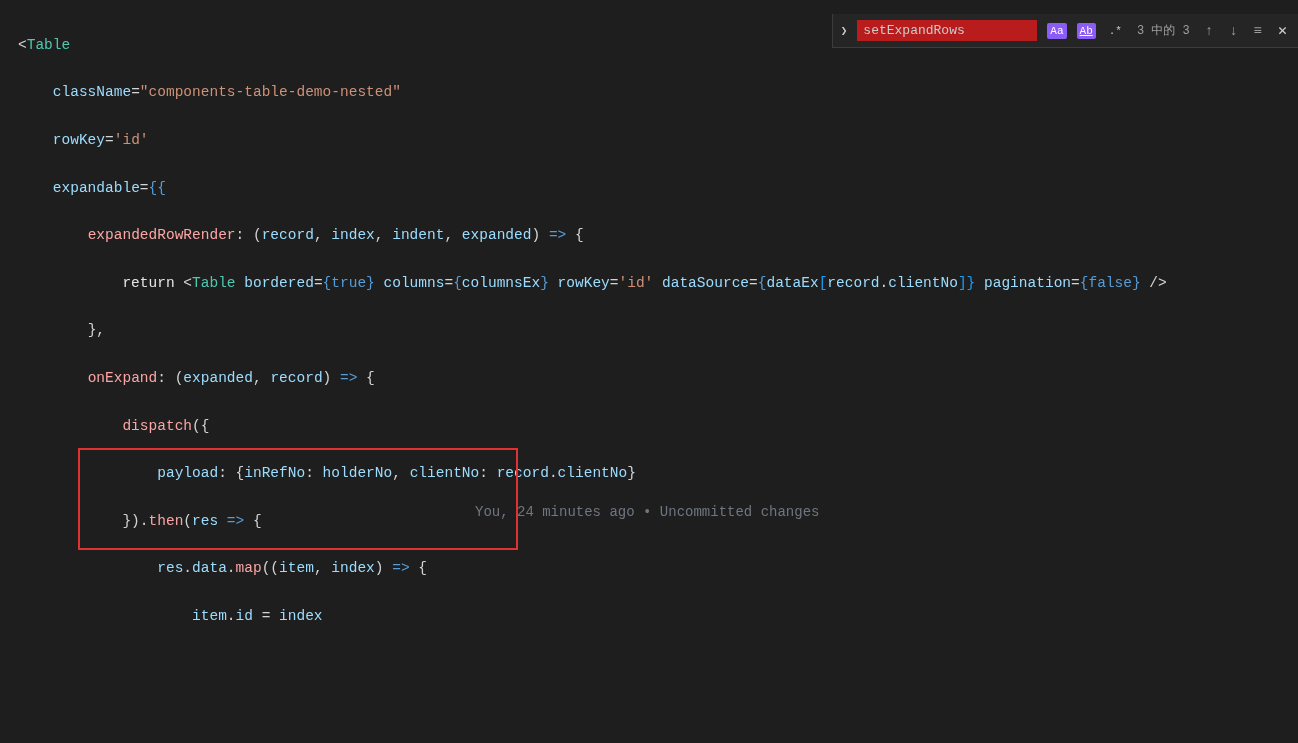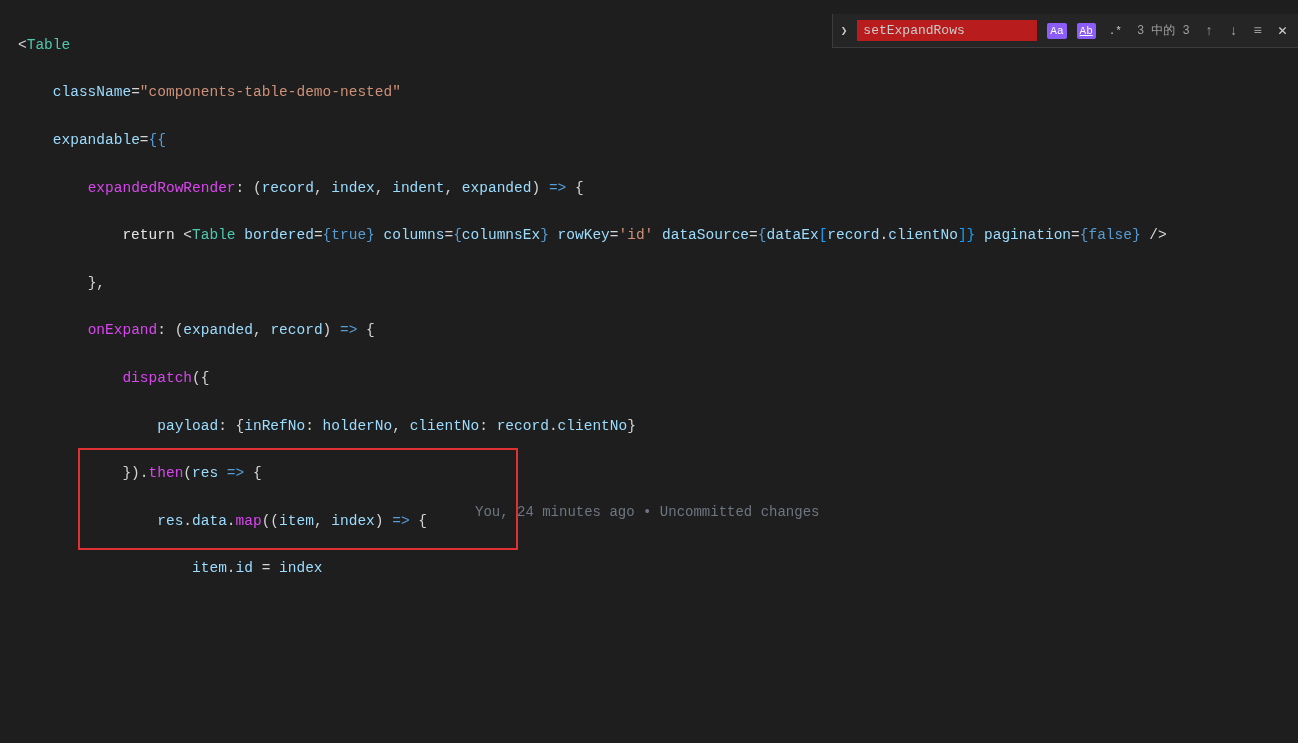--- a/index.html
+++ b/index.html
@@ -42,21 +42,21 @@
     padding:10px 0 14px 18px;
     line-height:23.8px;
     white-space:pre;
     font-family:Liberation Mono, monospace;
   }
   .line { height:23.8px; display:block; position:relative; }
   
   .c-blue   { color:#569cd6; }   
   .c-lblue  { color:#9cdcfe; }   
   .c-str    { color:#ce9178; }   
-  .c-func   { color:#d946ef; }   
+  .c-func   { color:#fca5a5; }   
   .c-type   { color:#4ec9b0; }   
   .c-punc   { color:#d4d4d4; }
   .c-purp   { color:#e5e5e5; }
   .c-azure  { color:#179fff; }
   .c-param  { color:#9cdcfe; }
   .c-strike { text-decoration:line-through; text-decoration-color:#ff6b6b; }
   
   .redbox {
     position:absolute;
     border:2px solid #e03232;
@@ -84,20 +84,21 @@
   <span class="close-ic">✕</span>
 </div>
 
 <div class="redbox" style="top:448px;left:78px;width:440px;height:102px;"></div>
 
 <div class="inline-anno" style="top:504px;left:434px;margin-left:41px;">You, 24 minutes ago • Uncommitted changes</div>
 
 <div class="editor">
 <span class="line"><span class="c-punc">&lt;</span><span class="c-type">Table</span></span>
 <span class="line">    <span class="c-lblue">className</span><span>=</span><span class="c-str">"components-table-demo-nested"</span></span>
+<span class="line">    <span class="c-lblue">rowKey</span><span>=</span><span class="c-str">'id'</span></span>
 <span class="line">    <span class="c-lblue">expandable</span><span>=</span><span class="c-blue">{{</span></span>
 <span class="line">        <span class="c-func">expandedRowRender</span><span>: (</span><span class="c-param">record</span><span>, </span><span class="c-param">index</span><span>, </span><span class="c-param">indent</span><span>, </span><span class="c-param">expanded</span><span>) </span><span class="c-blue">=&gt;</span><span> {</span></span>
 <span class="line">            <span class="c-purp">return</span><span> &lt;</span><span class="c-type">Table</span><span> </span><span class="c-lblue">bordered</span><span>=</span><span class="c-blue">{</span><span class="c-blue">true</span><span class="c-blue">}</span><span> </span><span class="c-lblue">columns</span><span>=</span><span class="c-blue">{</span><span class="c-lblue">columnsEx</span><span class="c-blue">}</span><span> </span><span class="c-lblue">rowKey</span><span>=</span><span class="c-str">'id'</span><span> </span><span class="c-lblue">dataSource</span><span>=</span><span class="c-blue">{</span><span class="c-lblue">dataEx</span><span class="c-azure">[</span><span class="c-lblue">record</span><span>.</span><span class="c-lblue">clientNo</span><span class="c-azure">]}</span><span> </span><span class="c-lblue">pagination</span><span>=</span><span class="c-blue">{</span><span class="c-blue">false</span><span class="c-blue">}</span><span> /&gt;</span></span>
 <span class="line">        <span>},</span></span>
 <span class="line">        <span class="c-func">onExpand</span><span>: (</span><span class="c-param">expanded</span><span>, </span><span class="c-param">record</span><span>) </span><span class="c-blue">=&gt;</span><span> {</span></span>
 <span class="line">            <span class="c-func">dispatch</span><span>({</span></span>
 <span class="line">                <span class="c-lblue">payload</span><span>: {</span><span class="c-lblue">inRefNo</span><span>: </span><span class="c-lblue">holderNo</span><span>, </span><span class="c-lblue">clientNo</span><span>: </span><span class="c-lblue">record</span><span>.</span><span class="c-lblue">clientNo</span><span>}</span></span>
 <span class="line">            <span>}).</span><span class="c-func">then</span><span>(</span><span class="c-param">res</span><span> </span><span class="c-blue">=&gt;</span><span> {</span></span>
 <span class="line">                <span class="c-lblue">res</span><span>.</span><span class="c-lblue">data</span><span>.</span><span class="c-func">map</span><span>((</span><span class="c-param">item</span><span>, </span><span class="c-param">index</span><span>) </span><span class="c-blue">=&gt;</span><span> {</span></span>
 <span class="line">                    <span class="c-lblue">item</span><span>.</span><span class="c-lblue">id</span><span> = </span><span class="c-lblue">index</span></span>

